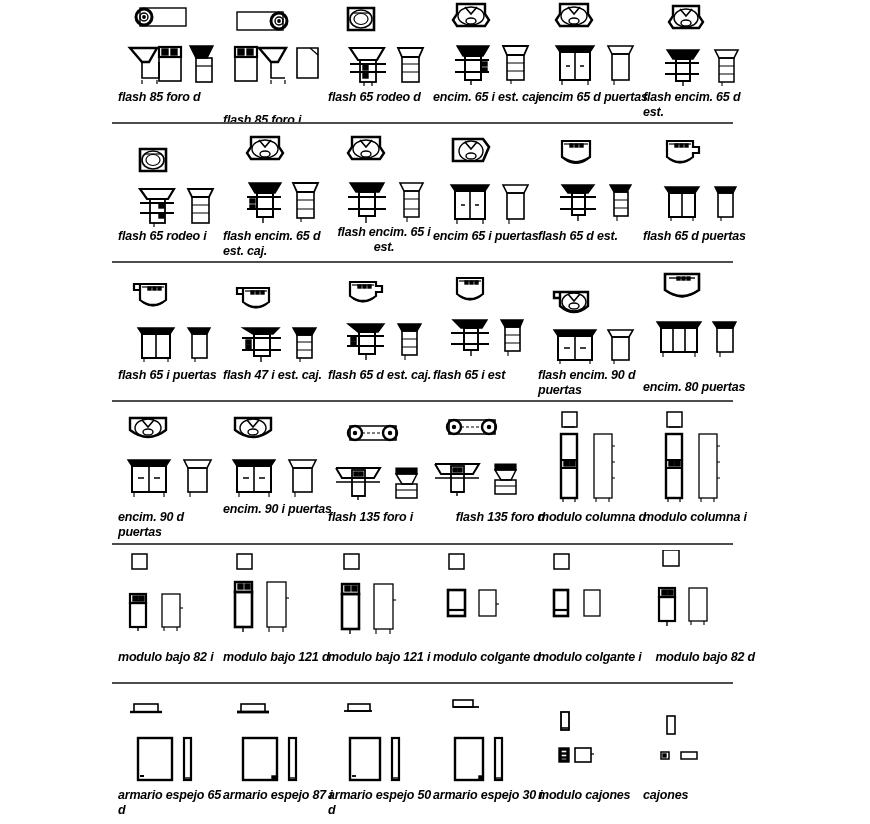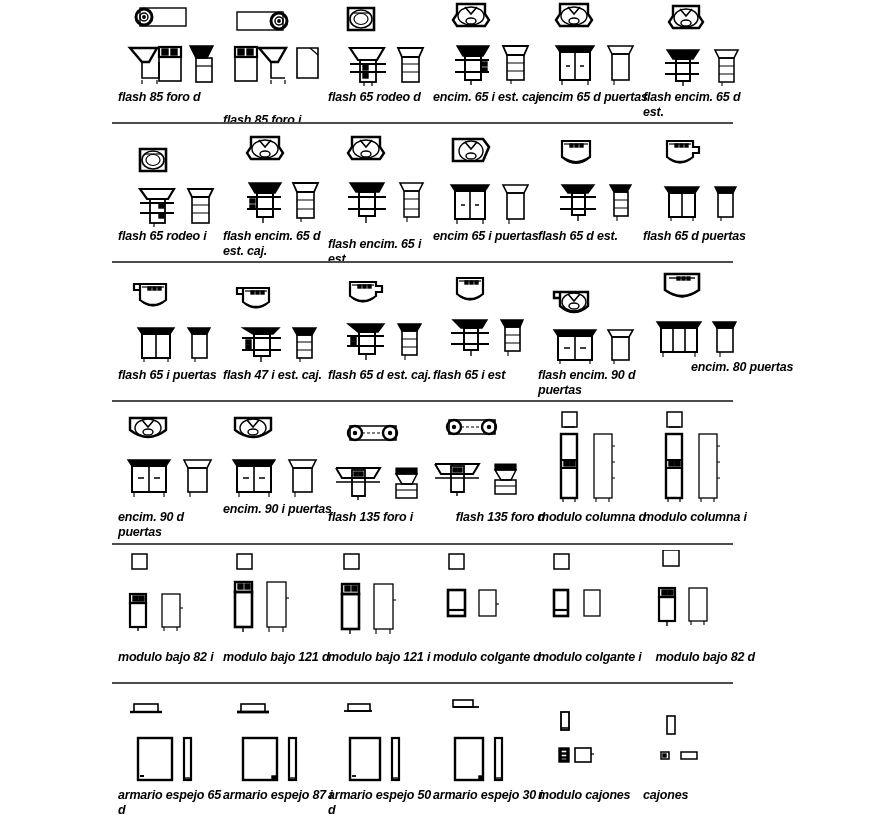--- a/index.html
+++ b/index.html
@@ -254,21 +254,21 @@
             <rect x="37" y="59" width="16" height="24" stroke-width="2"></rect>
             <path d="M26 64 L64 64 M26 76 L64 76" stroke-width="1.8"></path>
             <path d="M44 83 L44 90" stroke-width="1.4"></path>
             <path d="M78 50 L101 50 L97 58 L82 58 Z" stroke-width="1.6"></path>
             <rect x="82" y="58" width="15" height="26" stroke-width="1.5"></rect>
             <path d="M82 66 L97 66 M82 76 L97 76" stroke-width="1.1"></path>
             <path d="M85 84 L85 89" stroke-width="1.1"></path>
           </g>
         </svg>
       </div>
-      <div class="label" style="top:104px;">flash encim. 65 i est.</div>
+      <div class="label" style="top:92px;text-align:center;">flash encim. 65 i est.</div>
     </div>
     <div class="cell" style="left:315px;">
       <div class="art">
         <svg width="105" height="94" viewBox="0 0 105 94">
           <g fill="none" stroke="#000" stroke-width="1.4">
             <path d="M26 6 L56 6 L62 14 L56 28 L26 28 Z" stroke-width="2.6"></path>
             <ellipse cx="44" cy="18" rx="12" ry="10"></ellipse>
             <path d="M38 9 L44 16 L50 9" stroke-width="1.6"></path>
             <ellipse cx="44" cy="23" rx="5" ry="3"></ellipse>
             <path d="M24 52 L62 52 L58 58 L28 58 Z" fill="#000" stroke-width="1.4"></path>
@@ -462,21 +462,21 @@
             <path d="M20 50 L64 50 L60 56 L24 56 Z" fill="#000" stroke-width="1.4"></path>
             <rect x="24" y="56" width="36" height="24" stroke-width="2"></rect>
             <path d="M36 56 L36 80 M48 56 L48 80" stroke-width="1.6"></path>
             <path d="M26 80 L26 85 M58 80 L58 85" stroke-width="1.1"></path>
             <path d="M76 50 L99 50 L96 56 L80 56 Z" fill="#000" stroke-width="1.4"></path>
             <rect x="80" y="56" width="16" height="24" stroke-width="1.6"></rect>
             <path d="M83 80 L83 85" stroke-width="1.1"></path>
           </g>
         </svg>
       </div>
-      <div class="label" style="top:88px;margin-left:48px;">encim. 80 puertas</div>
+      <div class="label" style="top:108px;">encim. 80 puertas</div>
     </div>
     <div class="rowline" style="top:128px;"></div>
   </div>
 
   <div class="row" style="top:410px;height:135px;">
     <div class="cell" style="left:0px;">
       <div class="art">
         <svg width="105" height="98" viewBox="0 0 105 98">
           <g fill="none" stroke="#000" stroke-width="1.4">
             <path d="M18 8 L54 8 L54 20 Q36 34 18 20 Z" stroke-width="2.4"></path>

